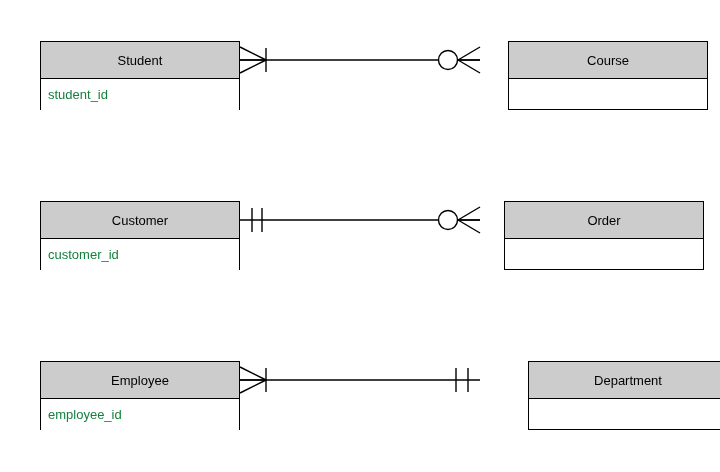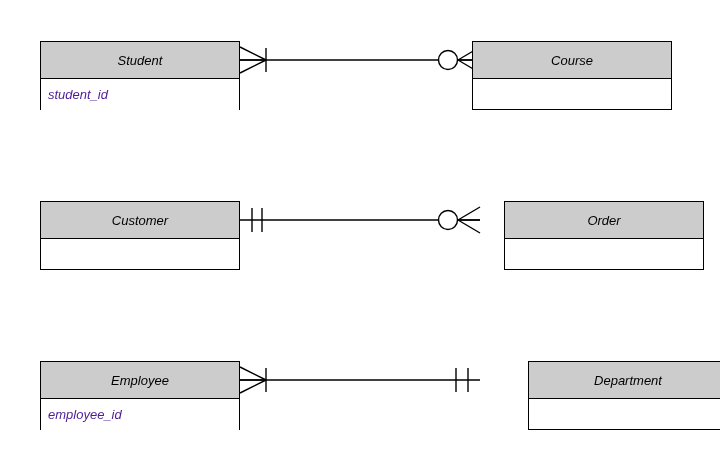--- a/index.html
+++ b/index.html
@@ -14,21 +14,20 @@
     height: 472px;
     position: relative;
     overflow: hidden;
   }
   #canvas {
     position: absolute;
     left: 0;
     top: 0;
     width: 631px;
     height: 472px;
-    font-style: italic;
   }
   .entity {
     position: absolute;
     box-sizing: border-box;
     border: 1px solid #000000;
     background: #ffffff;
   }
   .entity-header {
     box-sizing: border-box;
     height: 37px;
@@ -42,21 +41,21 @@
     overflow: hidden;
   }
   .entity-body {
     box-sizing: border-box;
     height: 32px;
     line-height: 32px;
     background: #ffffff;
     text-align: left;
     padding-left: 7px;
     font-size: 13px;
-    color: #4c1d95;
+    color: #15803d;
     white-space: nowrap;
     overflow: hidden;
   }
   .relationship-svg {
     position: absolute;
     left: 0;
     top: 0;
     width: 720px;
     height: 472px;
     pointer-events: none;
@@ -118,26 +117,27 @@
         <line x1="468" y1="368" x2="468" y2="392" stroke="#000000" stroke-width="1.4"></line>
       </g>
     </g>
   </svg>
 
   <div class="entity" style="left:40px; top:41px; width:200px; height:69px;">
     <div class="entity-header">Student</div>
     <div class="entity-body">student_id</div>
   </div>
 
-  <div class="entity" style="left:472px; top:41px; width:200px; height:69px;">
+  <div class="entity" style="left:508px; top:41px; width:200px; height:69px;">
     <div class="entity-header">Course</div>
   </div>
 
   <div class="entity" style="left:40px; top:201px; width:200px; height:69px;">
     <div class="entity-header">Customer</div>
+    <div class="entity-body">customer_id</div>
   </div>
 
   <div class="entity" style="left:480px; top:201px; width:200px; height:69px;margin-left:24px;">
     <div class="entity-header">Order</div>
   </div>
 
   <div class="entity" style="left:40px; top:361px; width:200px; height:69px;">
     <div class="entity-header">Employee</div>
     <div class="entity-body">employee_id</div>
   </div>

